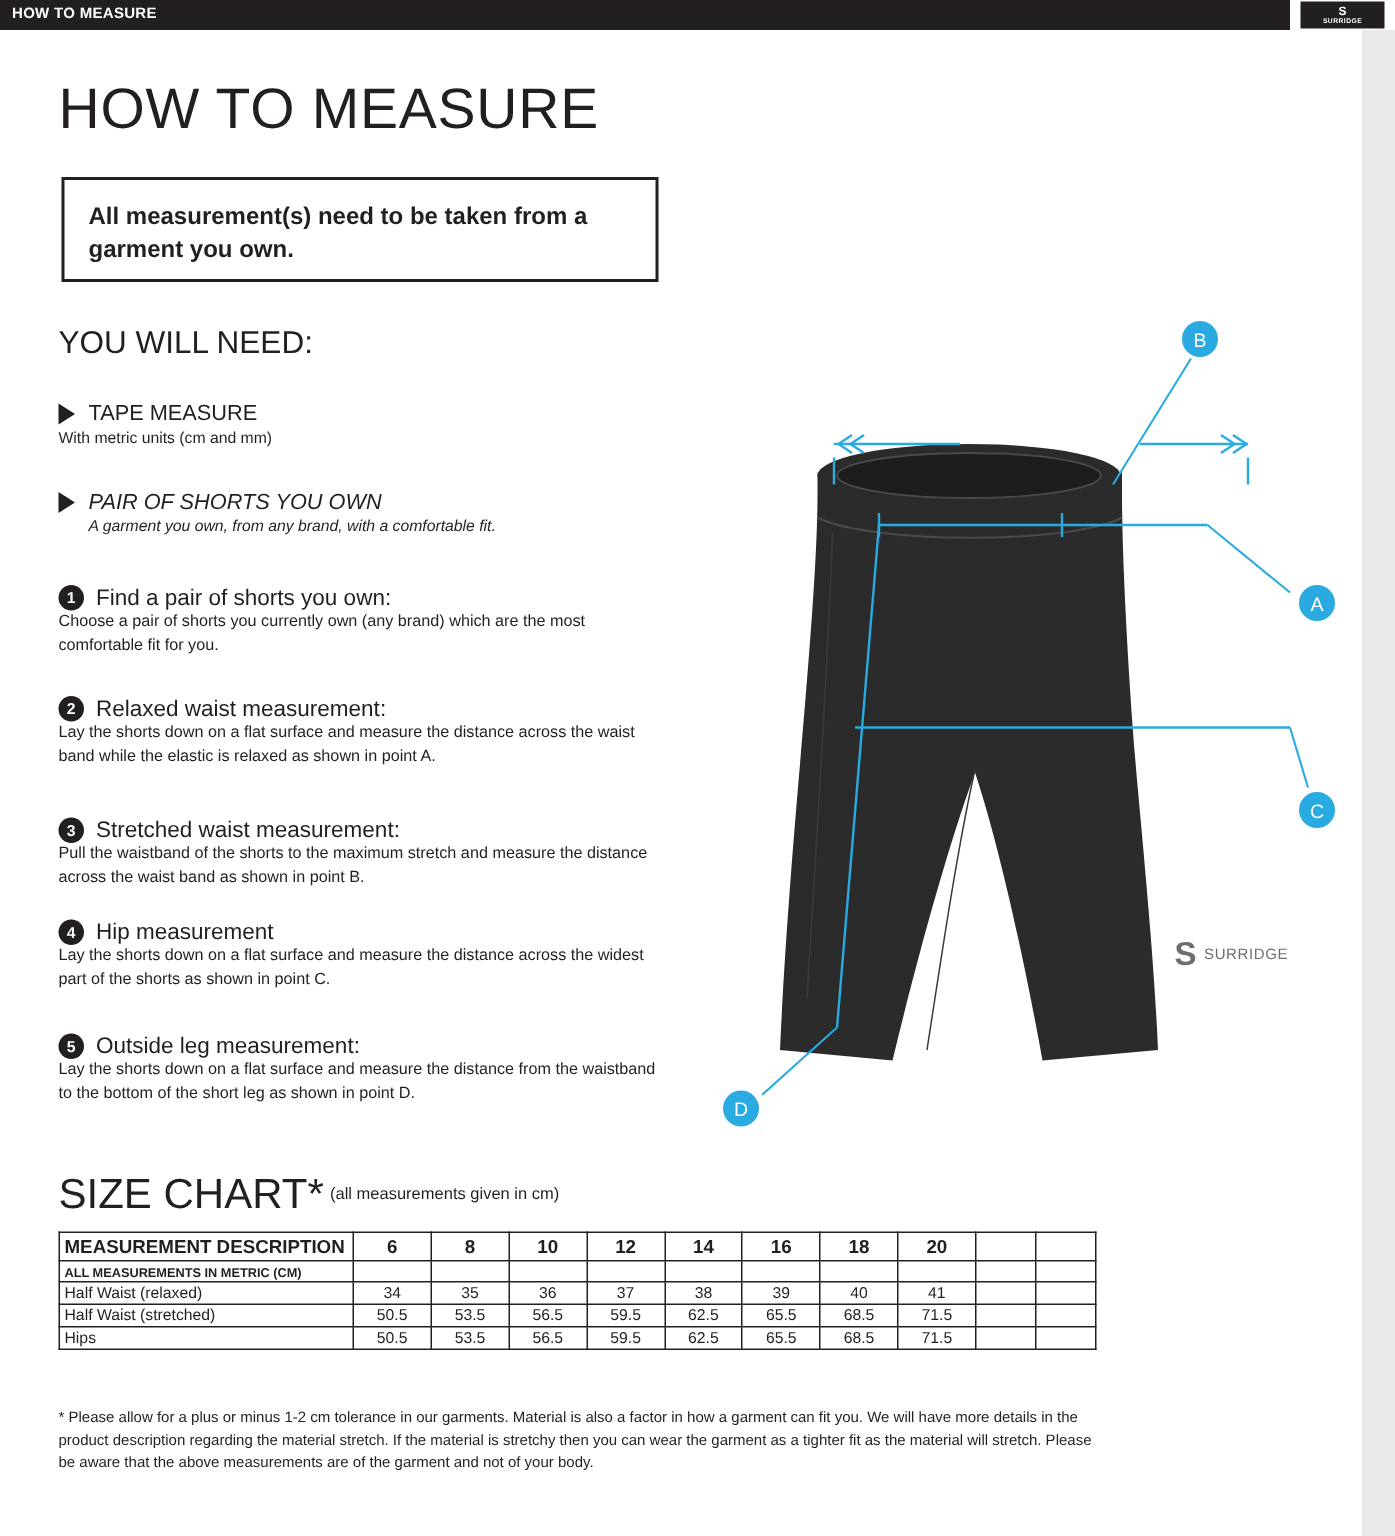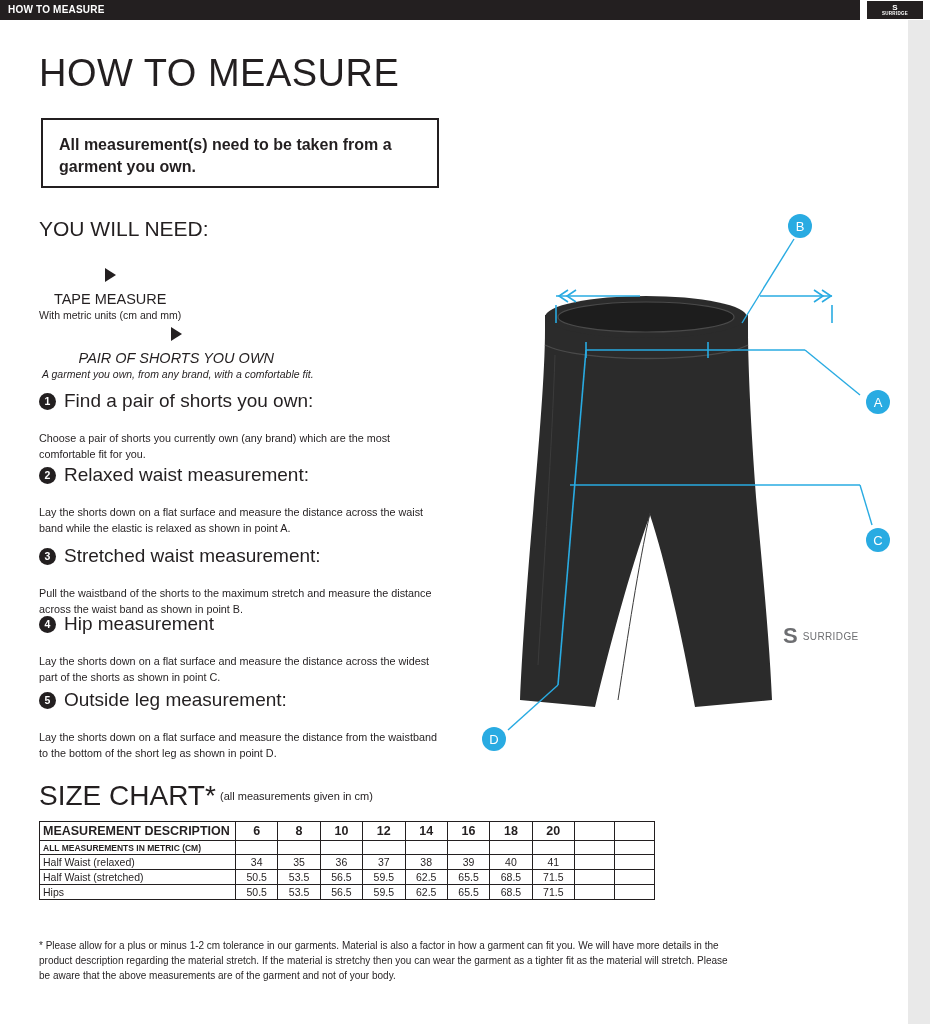--- a/index.html
+++ b/index.html
@@ -122,41 +122,40 @@
 
   
   .need {
     position: absolute;
     left: 39px;
   }
   .need .row {
     display: flex;
     align-items: center;
     gap: 9px;
-    flex-direction: column;
   }
   .tri {
     width: 0; height: 0;
     border-left: 11px solid #231f20;
     border-top: 7px solid transparent;
     border-bottom: 7px solid transparent;
   }
   .need-title {
     font-size: 14.5px;
     color: #231f20;
   }
   .need-sub {
     font-size: 10.5px;
     color: #231f20;
     margin-top: 2px;
   }
   #need-0 { top: 268px; }
   #need-1 { top: 327px; font-style: italic; }
   #need-0 .need-sub { margin-left: 0px; }
-  #need-1 .need-sub { margin-left: 3px; }
+  #need-1 .need-sub { margin-left: 20px; }
 
   
   .step {
     position: absolute;
     left: 39px;
     width: 400px;
   }
   .step-head {
     display: flex;
     align-items: center;
@@ -169,25 +168,25 @@
     background: #231f20;
     color: #ffffff;
     font-size: 10.5px;
     font-weight: bold;
     display: flex;
     align-items: center;
     justify-content: center;
     flex: 0 0 auto;
   }
   .step-title {
-    font-size: 19px;
+    font-size: 15px;
     color: #231f20;
   }
   .step-body {
-    margin-top: 19px;
+    margin-top: 0;
     font-size: 10.8px;
     line-height: 1.45;
     color: #231f20;
   }
   #step-0 { top: 390px; }
   #step-1 { top: 464px; }
   #step-2 { top: 545px; }
   #step-3 { top: 613px; }
   #step-4 { top: 689px; }
 
@@ -221,21 +220,21 @@
     letter-spacing: .4px;
     color: #6d6e71;
   }
 
   
   table.size-chart {
     position: absolute;
     left: 39px;
     top: 821px;
     border-collapse: collapse;
-    width: 616px;
+    width: 692px;
     font-size: 10.5px;
   }
   table.size-chart td, table.size-chart th {
     border: 1px solid #231f20;
     padding: 1px 3px;
     text-align: center;
     height: 14px;
     box-sizing: border-box;
   }
   table.size-chart .desc {

